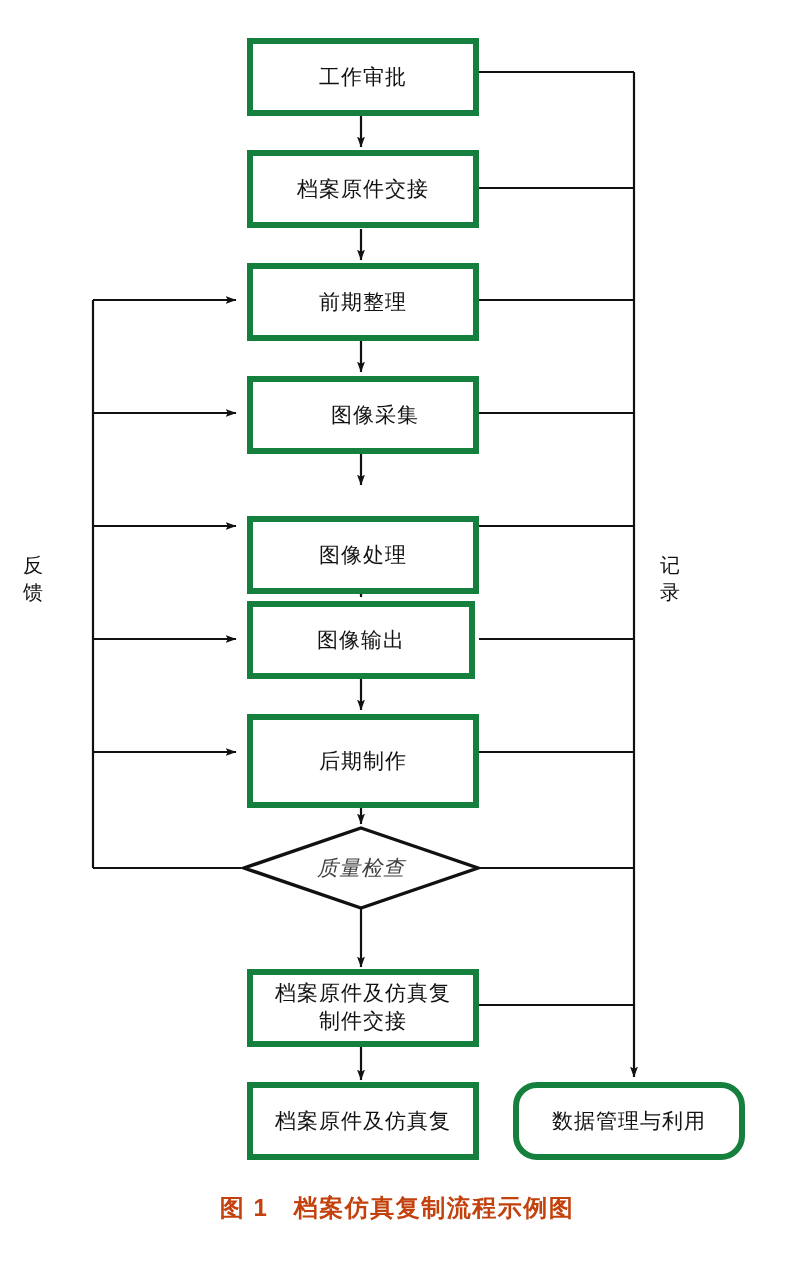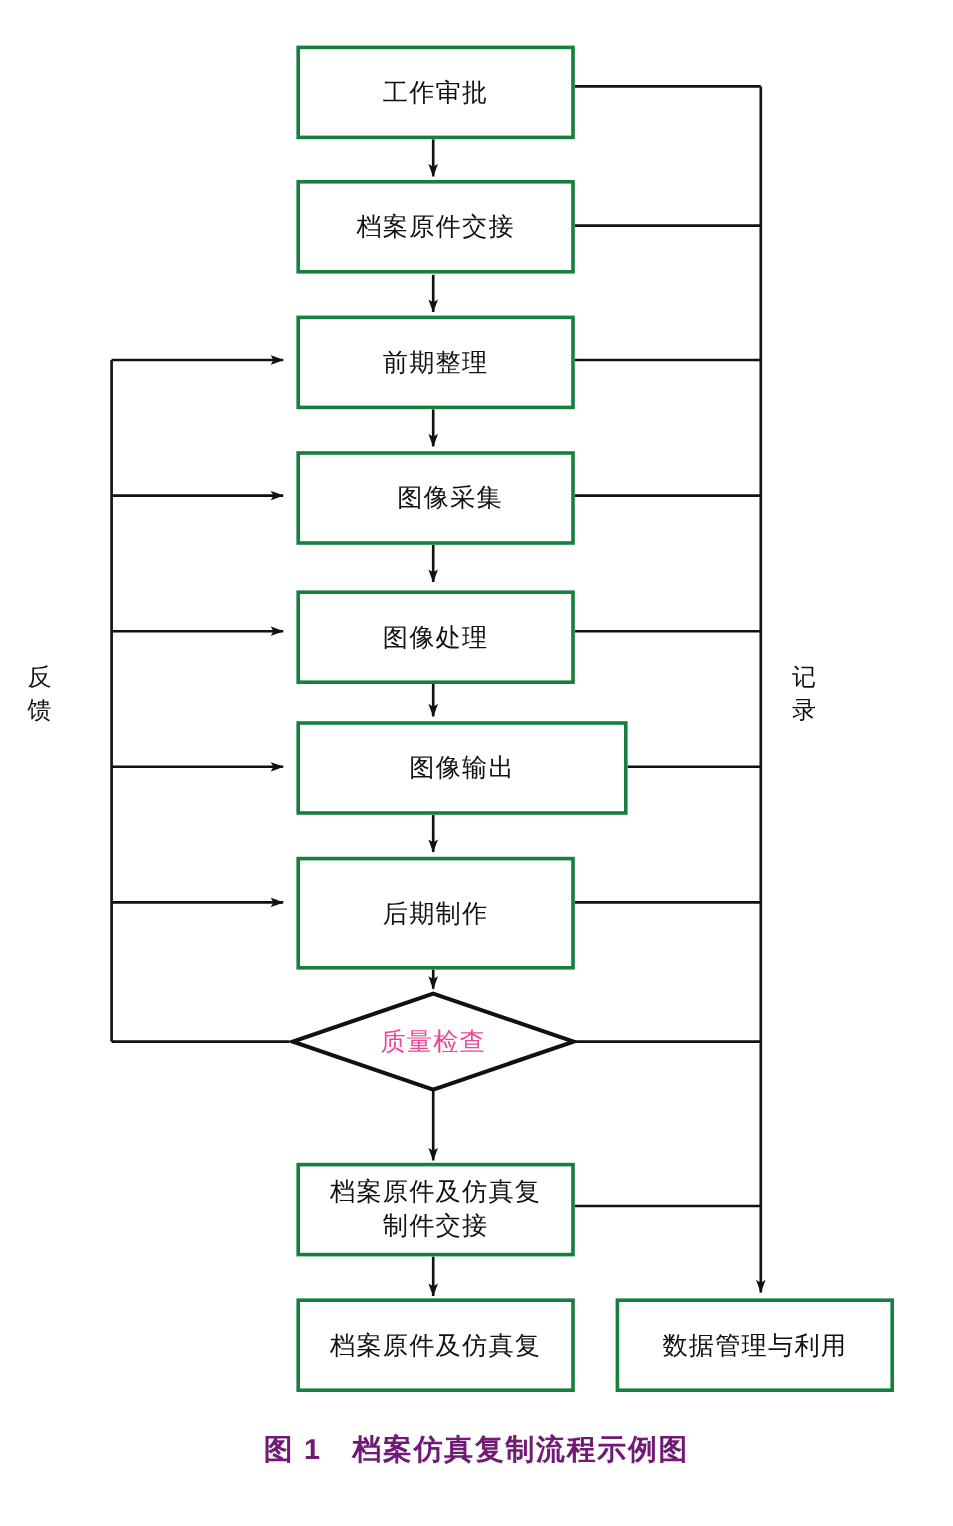--- a/index.html
+++ b/index.html
@@ -24,21 +24,21 @@
     position: absolute;
     left: 0;
     top: 0;
     width: 794px;
     height: 1272px;
     pointer-events: none;
   }
   .node {
     position: absolute;
     box-sizing: border-box;
-    border: 3px solid #15803d;
+    border: 6px solid #15803d;
     background: #ffffff;
     display: flex;
     align-items: center;
     justify-content: center;
     text-align: center;
     font-size: 21px;
     line-height: 1.28;
     letter-spacing: 1px;
     color: #111111;
   }
@@ -65,21 +65,22 @@
     position: absolute;
     left: 0;
     top: 0;
     width: 240px;
     height: 84px;
     display: flex;
     align-items: center;
     justify-content: center;
     font-size: 21px;
     letter-spacing: 1px;
-    color: #ec4899;
+    color: #404040;
+    font-style: italic;
   }
   .side-label {
     position: absolute;
     width: 30px;
     font-size: 20px;
     line-height: 1.35;
     letter-spacing: 0px;
     text-align: center;
     color: #111111;
   }
@@ -88,21 +89,21 @@
   }
   .caption {
     position: absolute;
     left: 0;
     top: 1192px;
     width: 794px;
     text-align: center;
     font-size: 24px;
     font-weight: bold;
     letter-spacing: 1.5px;
-    color: #701a75;
+    color: #c2410c;
     font-family: "Liberation Sans", "DejaVu Sans", sans-serif;
   }
 </style>
 </head>
 <body>
 
 <div id="flow-root">
 
   <svg class="flow-lines" viewBox="0 0 794 1272" xmlns="http://www.w3.org/2000/svg">
     <defs>
@@ -156,25 +157,25 @@
   </div>
 
   <div class="node" style="left:247px; top:263px; width:232px; height:78px;text-align:right;">
     <span>前期整理</span>
   </div>
 
   <div class="node" style="left:247px; top:376px; width:232px; height:78px;padding-left:24px;">
     <span>图像采集</span>
   </div>
 
-  <div class="node" style="left:247px; top:492px; width:232px; height:78px;">
+  <div class="node" style="left:247px; top:516px; width:232px; height:78px;">
     <span>图像处理</span>
   </div>
 
-  <div class="node" style="left:247px; top:601px; width:276px; height:78px;">
+  <div class="node" style="left:247px; top:601px; width:228px; height:78px;">
     <span>图像输出</span>
   </div>
 
   <div class="node" style="left:247px; top:714px; width:232px; height:94px;">
     <span>后期制作</span>
   </div>
 
   <div class="diamond-wrap" style="left:241px; top:826px;">
     <svg viewBox="0 0 240 84" xmlns="http://www.w3.org/2000/svg">
       <polygon points="120,2 237,42 120,82 3,42" fill="#ffffff" stroke="#111111" stroke-width="3.4"></polygon>
@@ -186,21 +187,21 @@
     <span>
       <span>档案原件及仿真复</span>
       <span>制件交接</span>
     </span>
   </div>
 
   <div class="node" style="left:247px; top:1082px; width:232px; height:78px;">
     <span>档案原件及仿真复</span>
   </div>
 
-  <div class="node" style="left:513px; top:1082px; width:232px; height:78px;">
+  <div class="node" style="left:513px; top:1082px; width:232px; height:78px;border-radius:24px;">
     <span>数据管理与利用</span>
   </div>
 
   <div class="side-label" style="left:18px; top:552px;">
     <span>反</span>
     <span>馈</span>
   </div>
 
   <div class="side-label" style="left:655px; top:552px;">
     <span>记</span>

